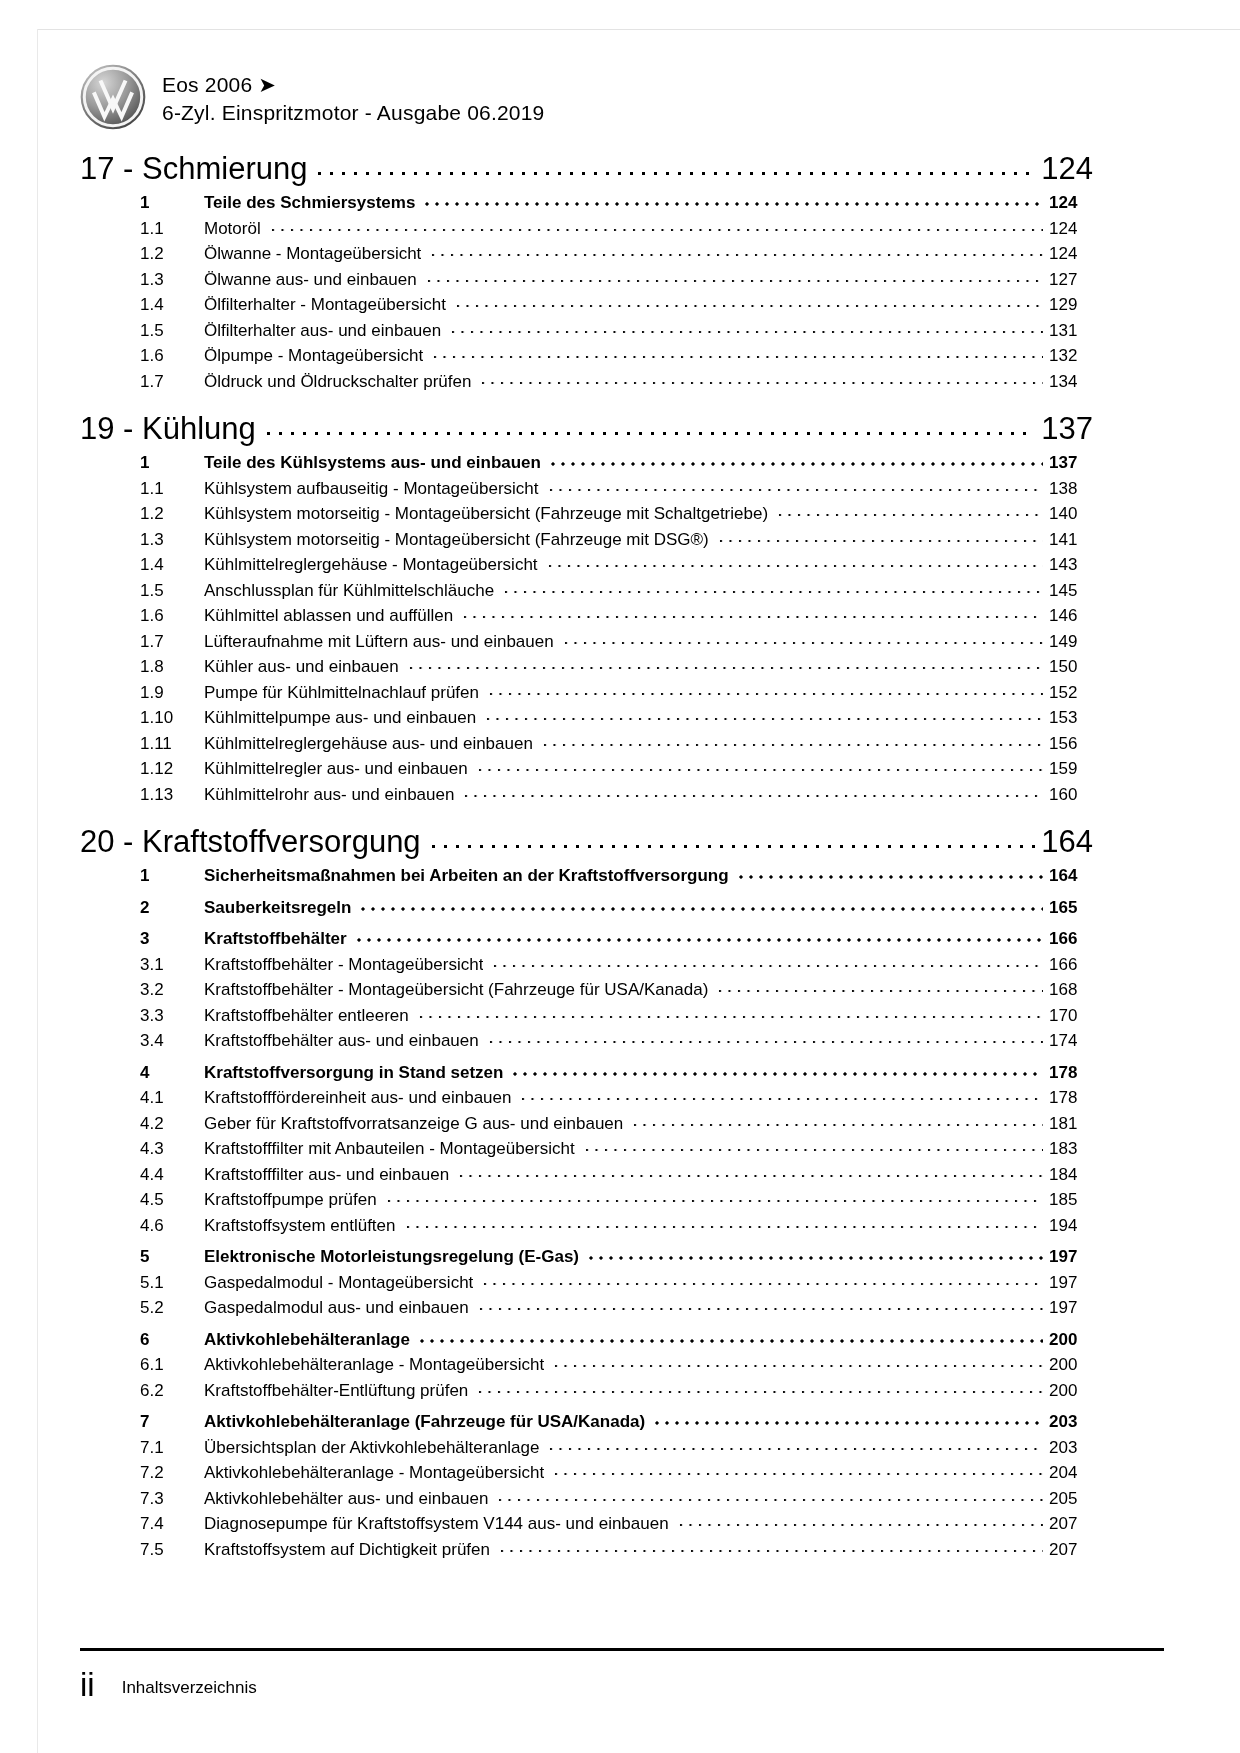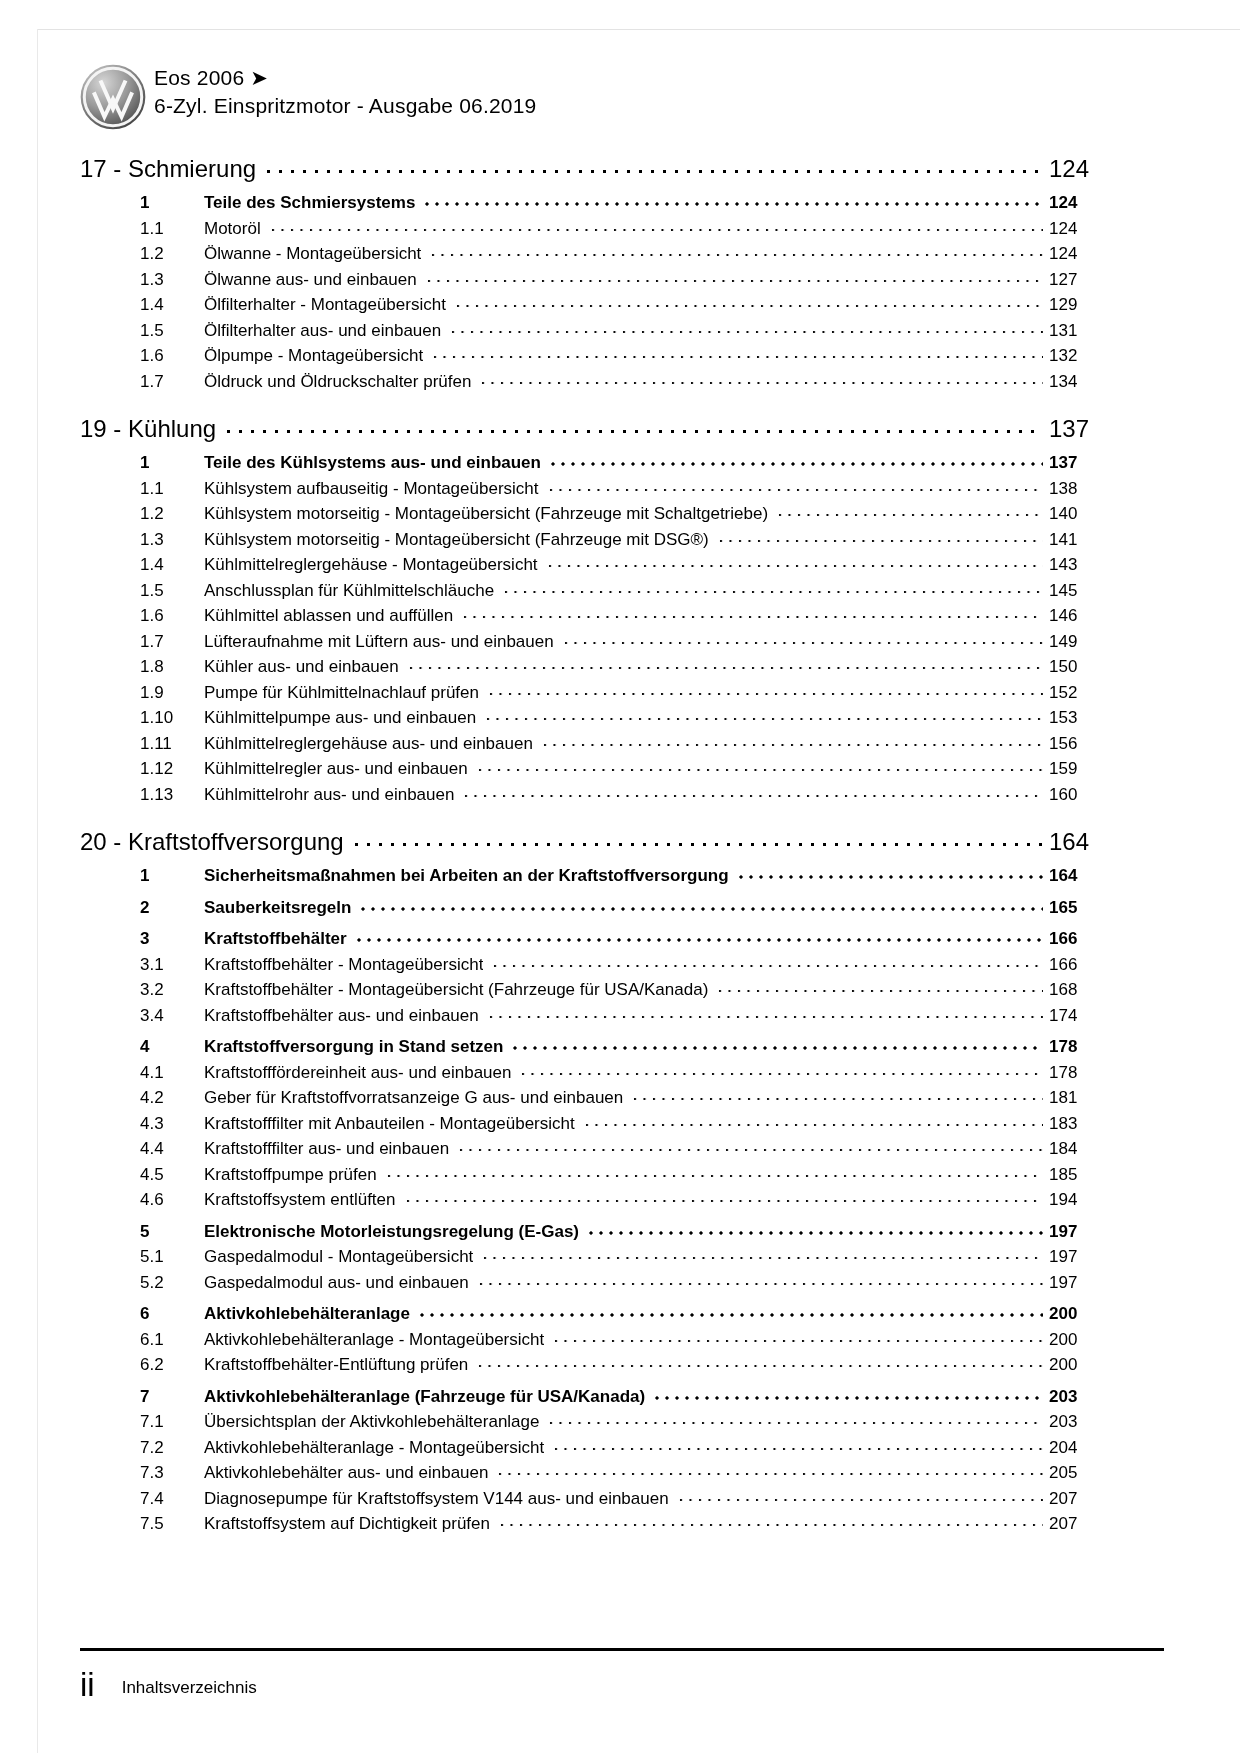--- a/index.html
+++ b/index.html
@@ -7,28 +7,28 @@
     width:1240px;height:1753px;position:relative;overflow:hidden;
     font-family:"Liberation Sans", sans-serif;color:#000;
     -webkit-font-smoothing:antialiased;
   }
   .scan-edge-top{position:absolute;left:37px;top:29px;right:0;height:1px;background:#e3e3e3;}
   .scan-edge-left{position:absolute;left:37px;top:29px;bottom:0;width:1px;background:#e9e9e9;}
 
   .page{padding:64px 0 0 80px;box-sizing:border-box;}
 
   
-  .doc-header{display:flex;align-items:flex-start;gap:8px;}
+  .doc-header{display:flex;align-items:center;gap:16px;}
   .logo{width:66px;height:66px;flex:none;}
   .header-text{font-size:21px;line-height:28px;letter-spacing:0.2px;}
 
   
   .toc{width:1013px;margin-top:18px;}
   .chapter{margin-top:19px;}
-  .chapter-row{display:flex;align-items:baseline;font-size:24px;line-height:31px;}
+  .chapter-row{display:flex;align-items:baseline;font-size:31px;line-height:31px;}
   .chapter-title{flex:none;white-space:nowrap;}
   .items{margin:3px 0 0 0;}
   .item-row{display:flex;align-items:baseline;font-size:17px;line-height:25.5px;}
   .item-row.bold{font-weight:bold;margin-top:6px;}
   .item-num{flex:none;width:64px;margin-left:60px;}
   .item-title{flex:none;white-space:nowrap;max-width:760px;overflow:hidden;}
 
   .leader{
     flex:1;align-self:baseline;height:4px;min-width:24px;
     margin:0 6px 0 10px;transform:translateY(-2px);
@@ -293,20 +293,26 @@
       <span class="page-col item-page">166</span>
     </div>
 
     <div class="item-row">
       <span class="item-num">3.2</span>
       <span class="item-title">Kraftstoffbehälter - Montageübersicht (Fahrzeuge für USA/Kanada)</span>
       <span class="leader"></span>
       <span class="page-col item-page">168</span>
     </div>
 
+    <div class="item-row">
+      <span class="item-num">3.3</span>
+      <span class="item-title">Kraftstoffbehälter entleeren</span>
+      <span class="leader"></span>
+      <span class="page-col item-page">170</span>
+    </div>
 
     <div class="item-row">
       <span class="item-num">3.4</span>
       <span class="item-title">Kraftstoffbehälter aus- und einbauen</span>
       <span class="leader"></span>
       <span class="page-col item-page">174</span>
     </div>
 
     <div class="item-row bold">
       <span class="item-num">4</span>

